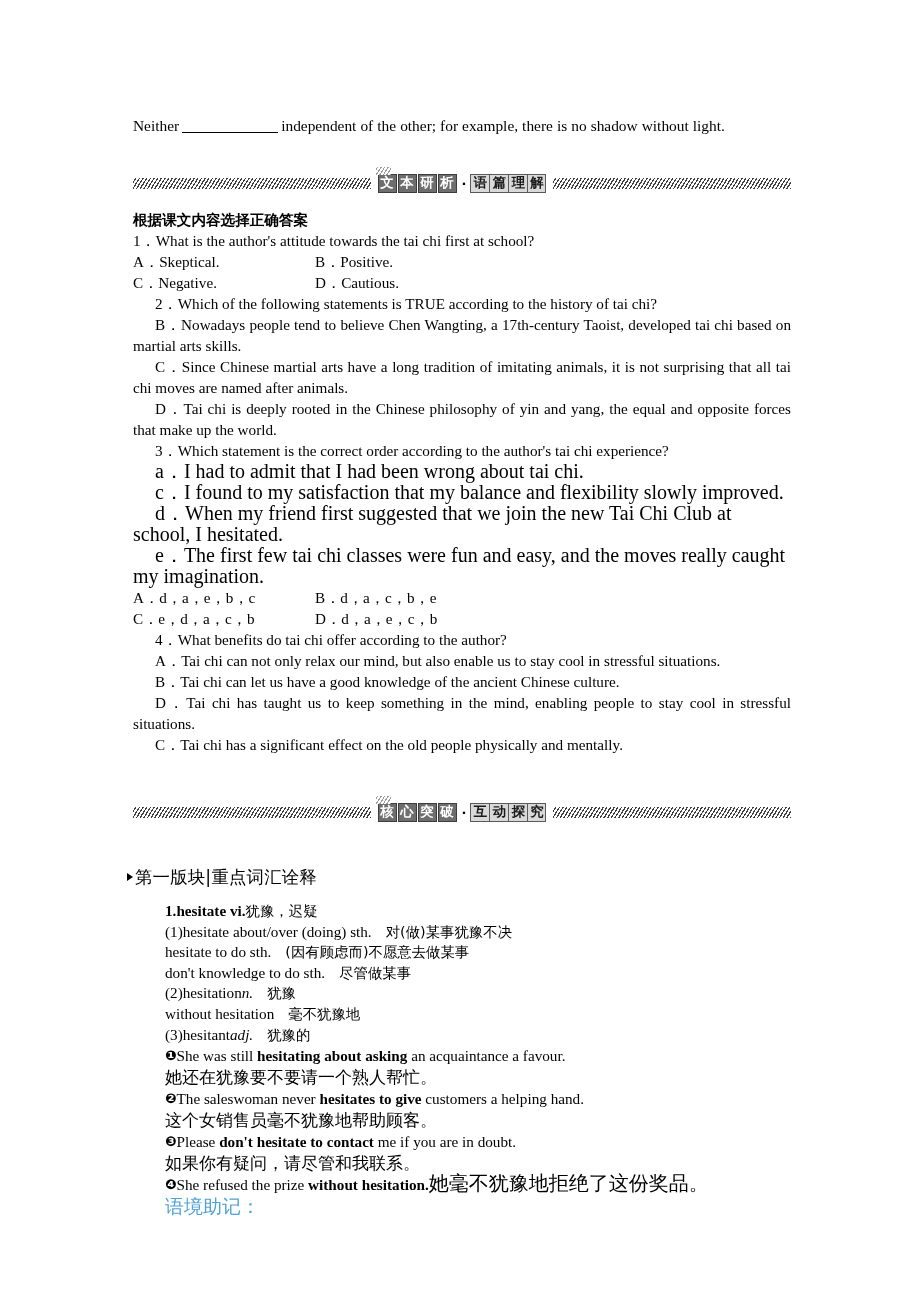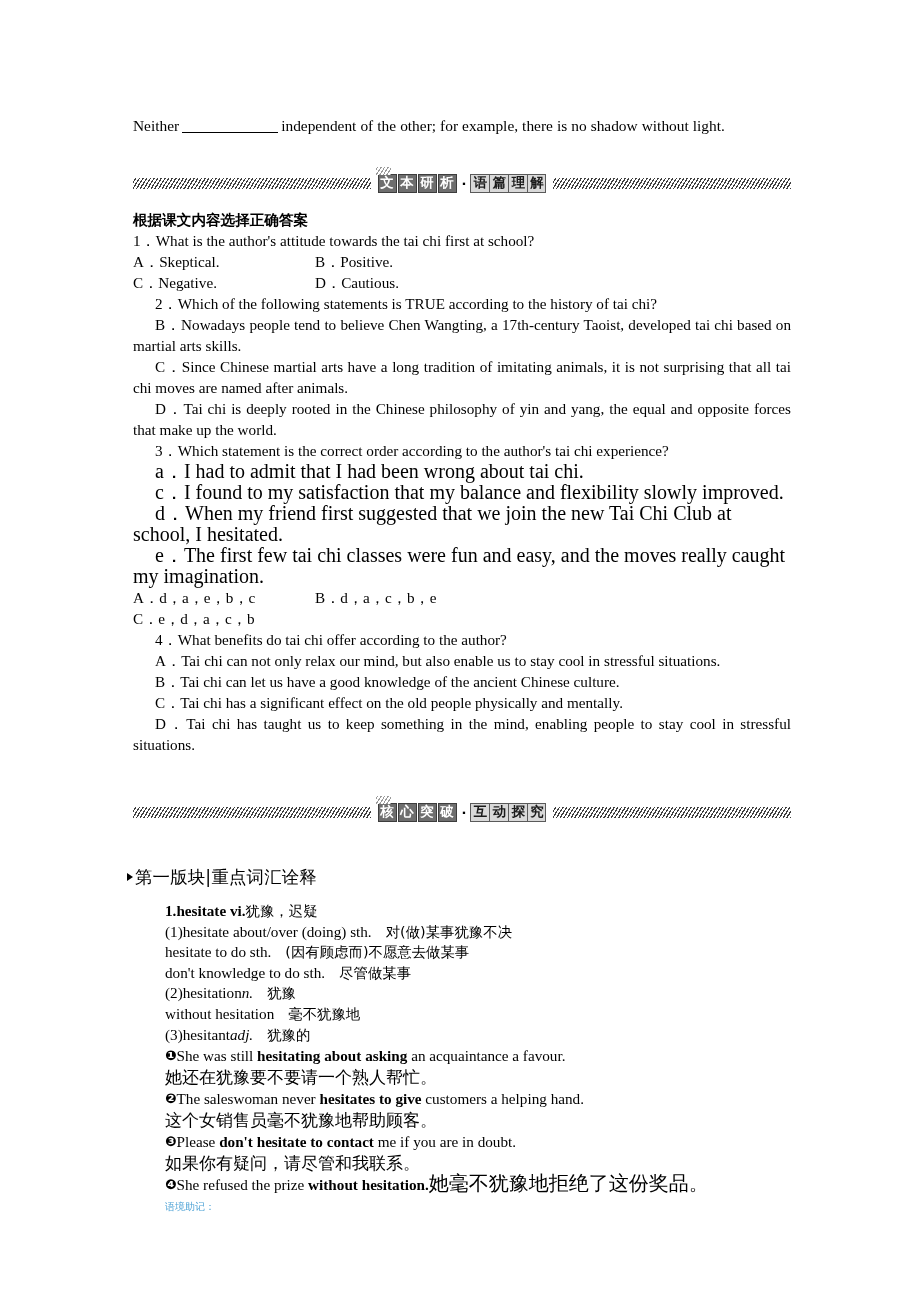--- a/index.html
+++ b/index.html
@@ -219,21 +219,21 @@
     vertical-align: 1px;
     margin-right: 0px;
   }
   .trans {
     font-family: "DejaVu Sans", "Liberation Sans", sans-serif;
     font-size: 17px;
     line-height: 21px;
   }
   .hint {
     font-family: "DejaVu Sans", "Liberation Sans", sans-serif;
-    font-size: 10px;
+    font-size: 19px;
     line-height: 21px;
     margin-top: 1px;
   }
 </style>
 </head>
 <body>
 
 <div class="page">
   <div class="content">
 
@@ -282,27 +282,28 @@
     <div class="opt-list-row">a．I had to admit that I had been wrong about tai chi.</div>
     <div class="opt-list-row">c．I found to my satisfaction that my balance and flexibility slowly improved.</div>
     <div class="opt-list-row">d．When my friend first suggested that we join the new Tai Chi Club at school, I hesitated.</div>
     <div class="opt-list-row">e．The first few tai chi classes were fun and easy, and the moves really caught my imagination.</div>
     <div class="opt-row">
       <span class="c1">A．d，a，e，b，c</span>
       <span class="c2">B．d，a，c，b，e</span>
     </div>
     <div class="opt-row">
       <span class="c1">C．e，d，a，c，b</span>
+      <span class="c2">D．d，a，e，c，b</span>
     </div>
 
     <div class="q-line">4．What benefits do tai chi offer according to the author?</div>
     <div class="wrapped">A．Tai chi can not only relax our mind, but also enable us to stay cool in stressful situations.</div>
     <div class="wrapped">B．Tai chi can let us have a good knowledge of the ancient Chinese culture.</div>
+    <div class="wrapped">D．Tai chi has taught us to keep something in the mind, enabling people to stay cool in stressful situations.</div>
     <div class="wrapped">C．Tai chi has a significant effect on the old people physically and mentally.</div>
-    <div class="wrapped">D．Tai chi has taught us to keep something in the mind, enabling people to stay cool in stressful situations.</div>
 
     <div class="banner b2">
       <div class="hatch left"></div>
       <div class="banner-label banner-cap">
         <div class="glyph-group dark">
           <span class="gbox dark">核</span>
           <span class="gbox dark">心</span>
           <span class="gbox dark">突</span>
           <span class="gbox dark">破</span>
         </div>

